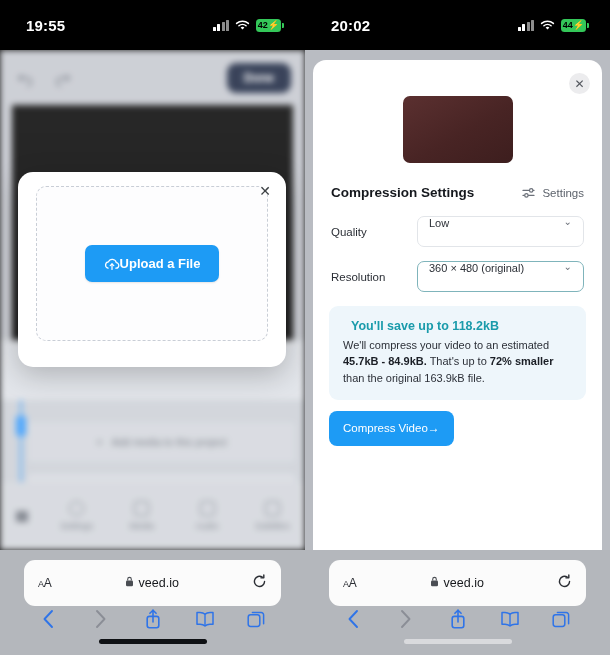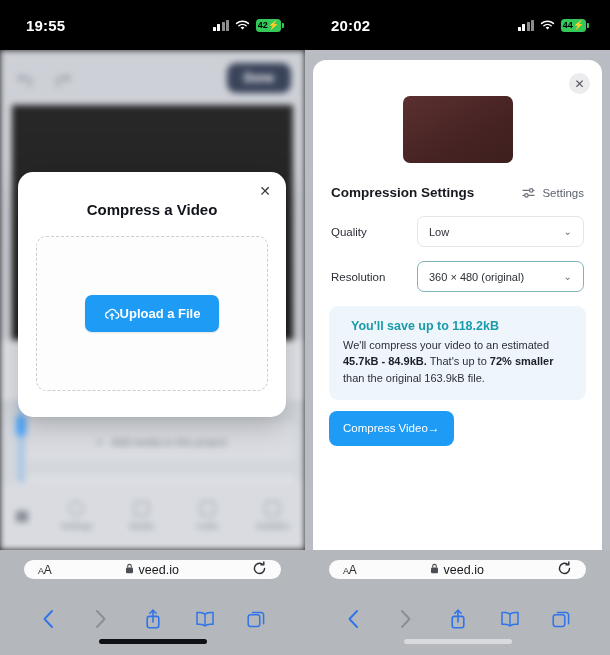--- a/index.html
+++ b/index.html
@@ -115,42 +115,42 @@
     display:flex; align-items:center; justify-content:space-between;
     padding: 0 18px; margin-bottom: 16px;
   }
   .sec-title { font-size:13.5px; font-weight:600; color:#15181d; }
   .adv { display:flex; align-items:center; gap:6px; font-size:11.5px; color:#5d636c; }
   .adv svg { display:block; }
   .field { display:flex; align-items:center; padding: 0 18px; margin-bottom: 14px; }
   .field-label { width:86px; font-size:11.5px; color:#2b2f36; font-weight:500; }
   .select {
     flex:1; height:31px; border:1px solid #e2e5e9; border-radius:7px; background:#fff;
-    display:flex; align-items:center; justify-content:space-between;
+    display:flex; justify-content:space-between;
     padding: 0 11px; font-size:11px; color:#2b2f36;
   }
   .select.focused { border:1.4px solid #7fb4bb; }
   .chev { color:#6b7079; font-size:10px; line-height:1; }
   .info {
     margin: 6px 16px 0; background:#eef6fb; border-radius:9px; padding: 13px 14px 14px;
   }
   .info-h { color:#1a9bab; font-size:12.5px; font-weight:700; margin-bottom:4px;margin-left:8px; }
   .info-b { font-size:11px; color:#2c3views; color:#2c3038; line-height:1.48; }
   .info-b b { font-weight:700; color:#1b1f26; }
   .cta {
     margin: 11px 16px 0; height:35px; border-radius:8px; background:#1d9bf5; border:none;
     display:flex; align-items:center; justify-content:space-between; padding: 0 14px;
     color:#fff; font-size:11.5px; font-weight:500;
   }
   .cta .arrow { font-size:12px; }
 
   
   .safari { position:absolute; left:0; right:0; bottom:0; height:105px; background:#b4b7bc; }
   .urlbar {
-    position:absolute; left:24px; right:24px; top:10px; height:19px; background:#fbfbfb;
+    position:absolute; left:24px; right:24px; top:10px; height:46px; background:#fbfbfb;
     border-radius:11px; display:flex; align-items:center; padding: 0 14px;
   }
   .aa { font-size:12px; color:#2c2f35; letter-spacing:-.3px; }
   .aa .small { font-size:9px; }
   .url { flex:1; text-align:center; font-size:12.5px; color:#16181c; display:flex; align-items:center; justify-content:center; gap:5px; }
   .lock { color:#4a4d53; }
   .reload { color:#2b2e34; font-size:14px; }
   .navrow { position:absolute; left:0; right:0; top:52px; height:34px; display:flex; align-items:center; padding: 0 22px; }
   .navrow .nb { flex:1; display:flex; align-items:center; justify-content:center; color:#2f74e8; }
   .navrow .nb.dim { color:#8b8e96; }
@@ -241,21 +241,20 @@
             <span class="ic"></span>
             <span>Subtitles</span>
           </div>
         </div>
       </div>
 
       <div class="modal-scrim"></div>
 
       <div class="modal">
         <div class="modal-close">✕</div>
-        <div class="modal-title">Compress a Video</div>
         <div class="dropzone">
           <button class="upload-btn">
             <span>
               <svg width="16" height="14" viewBox="0 0 18 15">
                   <path d="M4.6 12.2A3.6 3.6 0 0 1 5 5.1a4.6 4.6 0 0 1 8.8.9 3.1 3.1 0 0 1-.5 6.2" stroke="#fff" stroke-width="1.4" fill="none" stroke-linecap="round" stroke-linejoin="round"></path>
                   <path d="M9 13.6V7.4" stroke="#fff" stroke-width="1.4" stroke-linecap="round"></path>
                   <path d="M7 9.3 9 7.3l2 2" stroke="#fff" stroke-width="1.4" fill="none" stroke-linecap="round" stroke-linejoin="round"></path>
                 </svg>
             </span>
             <span>Upload a File</span>

